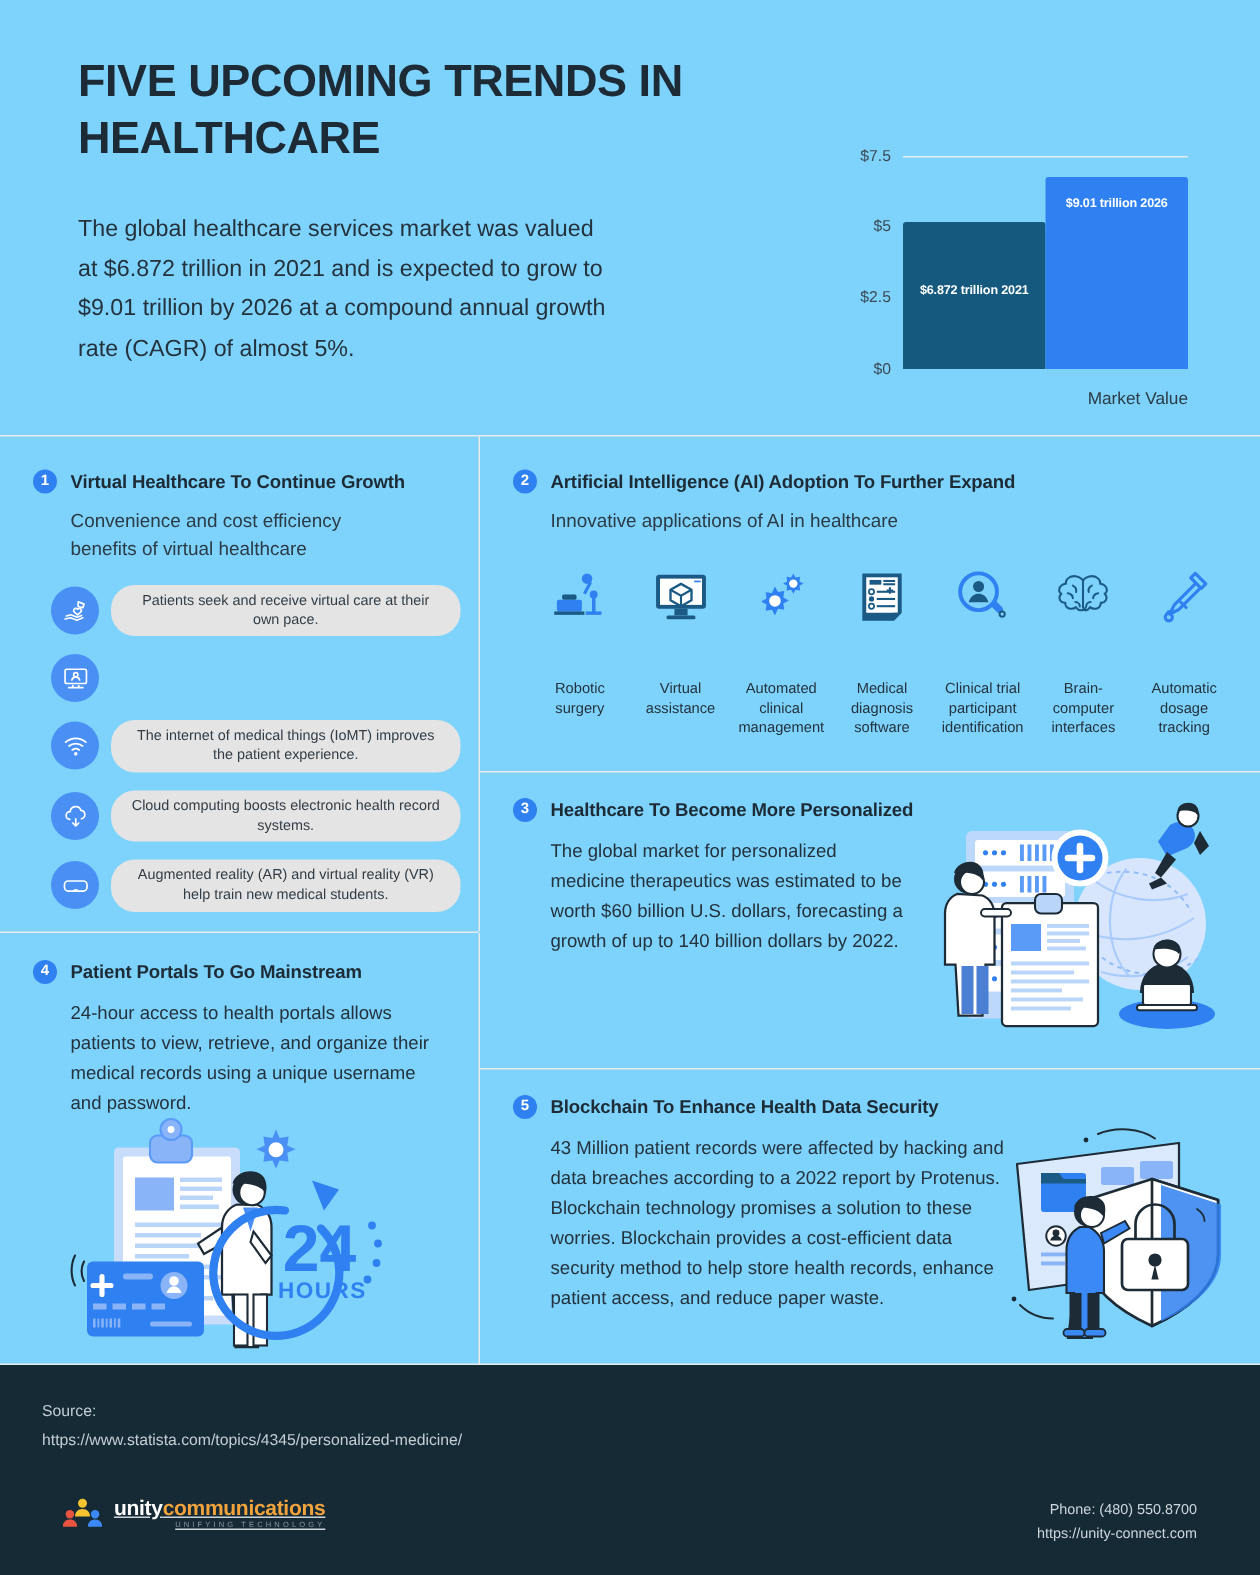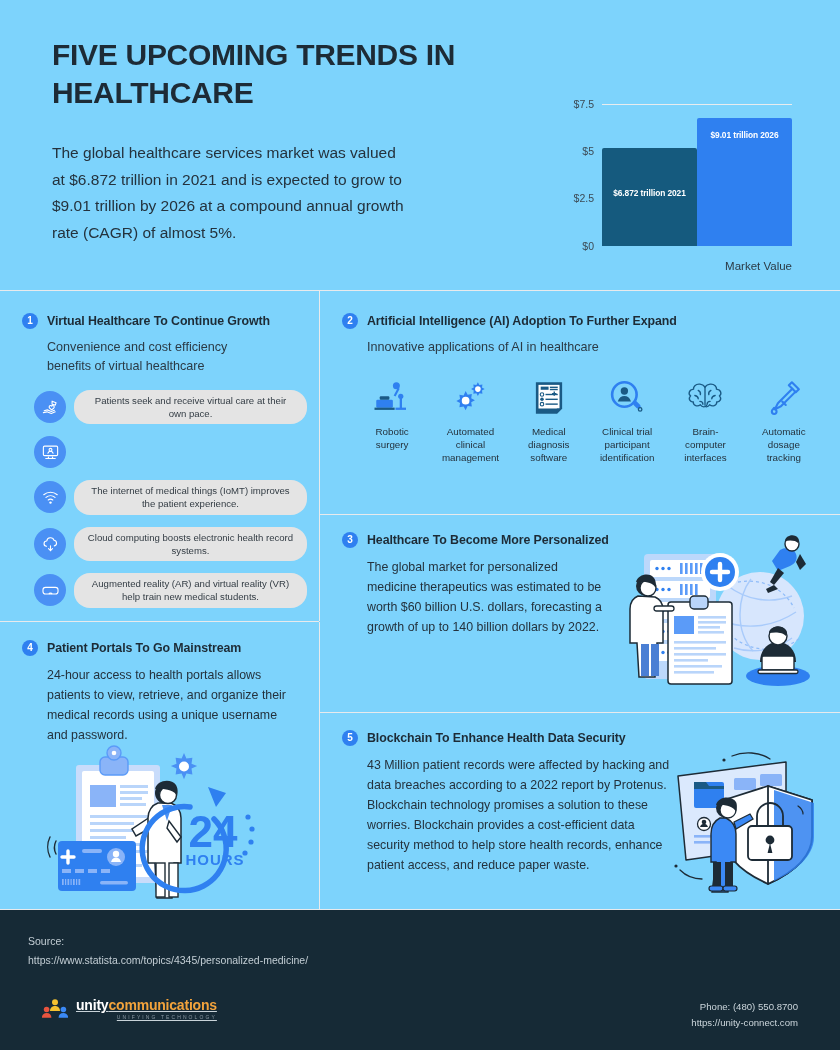--- a/index.html
+++ b/index.html
@@ -70,21 +70,21 @@
   }
   .pill-text {
     flex:1; background:#e4e4e4; border-radius:16px; min-height:30px;
     display:flex; align-items:center; justify-content:center;
     padding:4px 12px; font-size:9.6px; line-height:1.38; color:#333c44;
     text-align:center;
   }
 
   
   .ai-grid { margin-left:12px; margin-top:16px; display:flex; gap:2px; }
-  .ai-item { flex:1; display:flex; flex-direction:column; align-items:center; }
+  .ai-item { flex:1; display:flex; flex-direction:column; align-items:center;gap:28px; }
   .ai-icon { height:46px; display:flex; align-items:flex-end; justify-content:center; }
   .ai-label {
     margin-top:7px; font-size:9.8px; line-height:1.32; text-align:center;
     color:#24323d; max-width:64px;
   }
 
   
   .illus { position:absolute; }
 
   
@@ -227,20 +227,34 @@
             <rect x="32.8" y="24" width="2.6" height="12" fill="#2f80f0"></rect>
             <rect x="28" y="35" width="12" height="2.6" fill="#2f80f0"></rect>
             <rect x="6" y="26" width="19" height="9" rx="1.5" fill="#2f80f0"></rect>
             <rect x="10" y="22" width="11" height="4" rx="1.2" fill="#1a5a85"></rect>
             <rect x="4" y="35" width="23" height="2.6" fill="#1a5a85"></rect>
           </svg>
         </div>
         <div class="ai-label">Robotic surgery</div>
       </div>
 
+      <div class="ai-item">
+        <div class="ai-icon">
+          <svg width="42" height="42" viewBox="0 0 48 48">
+            <rect x="5" y="7" width="38" height="26" rx="2.5" fill="#1a5a85"></rect>
+            <rect x="8" y="10" width="32" height="20" fill="#fff"></rect>
+            <rect x="34" y="11.5" width="5" height="1.3" fill="#2f80f0"></rect>
+            <path d="M24 14l8 4.5v8L24 31l-8-4.5v-8z" fill="none" stroke="#1a5a85" stroke-width="1.8" stroke-linejoin="round"></path>
+            <path d="M16 18.5l8 4.5 8-4.5M24 23v8" stroke="#1a5a85" stroke-width="1.6" fill="none"></path>
+            <rect x="19" y="33" width="10" height="5" fill="#1a5a85"></rect>
+            <rect x="13" y="38" width="22" height="3" rx="1.2" fill="#1a5a85"></rect>
+          </svg>
+        </div>
+        <div class="ai-label">Virtual assistance</div>
+      </div>
 
       <div class="ai-item">
         <div class="ai-icon">
           <svg width="42" height="42" viewBox="0 0 48 48">
             <g fill="#2f80f0">
               <path d="M33 6l1.7 3.1 3.5-.5-.5 3.5 3.1 1.7-3.1 1.7.5 3.5-3.5-.5L33 21.6l-1.7-3.1-3.5.5.5-3.5-3.1-1.7 3.1-1.7-.5-3.5 3.5.5z"></path>
               <circle cx="33" cy="13.8" r="3.2" fill="#fff"></circle>
               <path d="M19 16l2.3 4.2 4.8-.7-.7 4.8 4.2 2.3-4.2 2.3.7 4.8-4.8-.7L19 38l-2.3-4.2-4.8.7.7-4.8-4.2-2.3 4.2-2.3-.7-4.8 4.8.7z"></path>
               <circle cx="19" cy="27" r="4.4" fill="#fff"></circle>
             </g>

